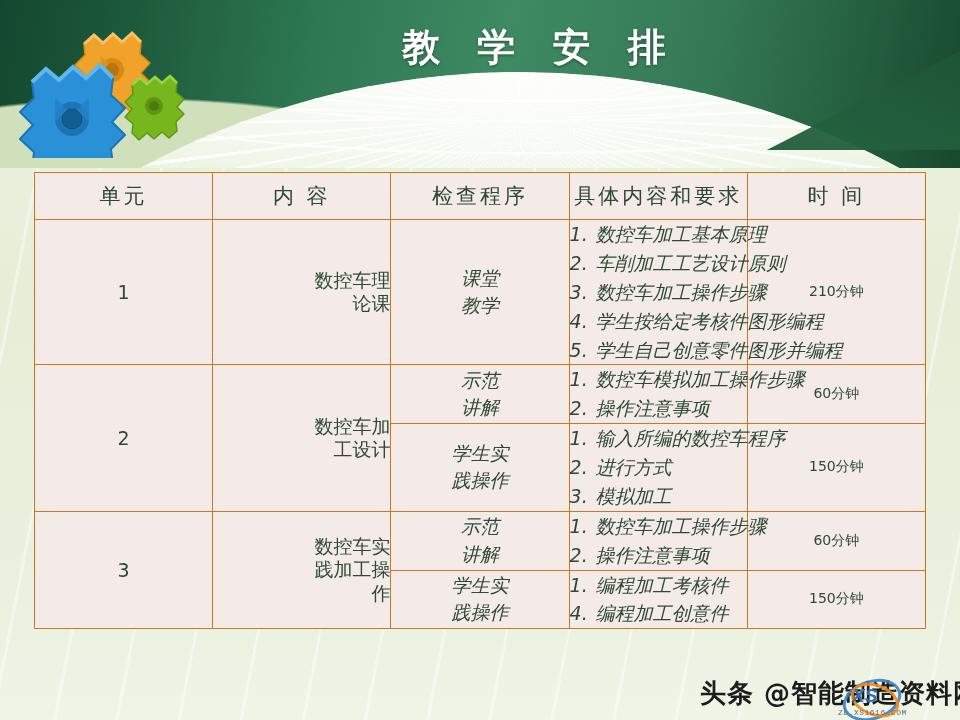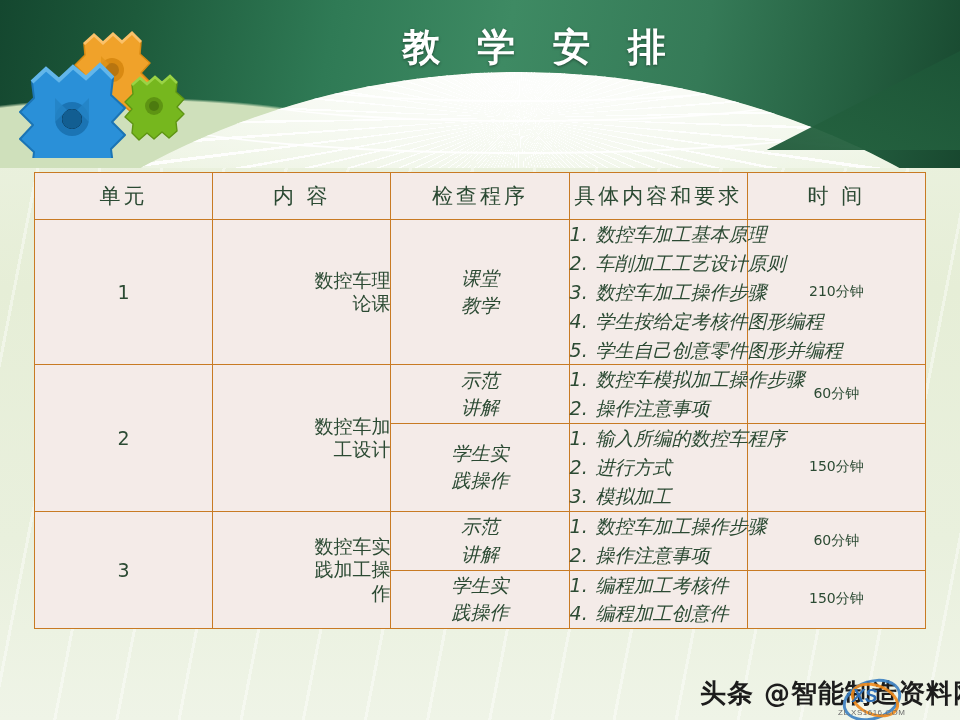--- a/index.html
+++ b/index.html
@@ -130,21 +130,21 @@
     border:3px solid #ef8a1b;border-radius:50%;
     transform:rotate(20deg);opacity:.9;
   }
   .wm-logo .xs{
     position:absolute;left:16px;top:7px;font-size:19px;font-weight:bold;
     color:#2f6fb5;font-style:italic;
     font-family:Liberation Sans, sans-serif;
   }
   .wm-logo .dom{
     position:absolute;left:2px;top:30px;font-size:8px;color:#6a6a6a;
-    letter-spacing:.5px;font-family:Liberation Sans, sans-serif;
+    letter-spacing:.5px;font-family:Liberation Mono, monospace;
   }
   .wm-center{
     position:absolute;left:300px;top:300px;width:380px;
     text-align:center;font-size:54px;font-weight:bold;
     color:rgba(255,255,255,.16);letter-spacing:6px;
     transform:rotate(-12deg);pointer-events:none;
     font-family:"DejaVu Sans","Liberation Sans",sans-serif;
   }
 </style>
 </head>

